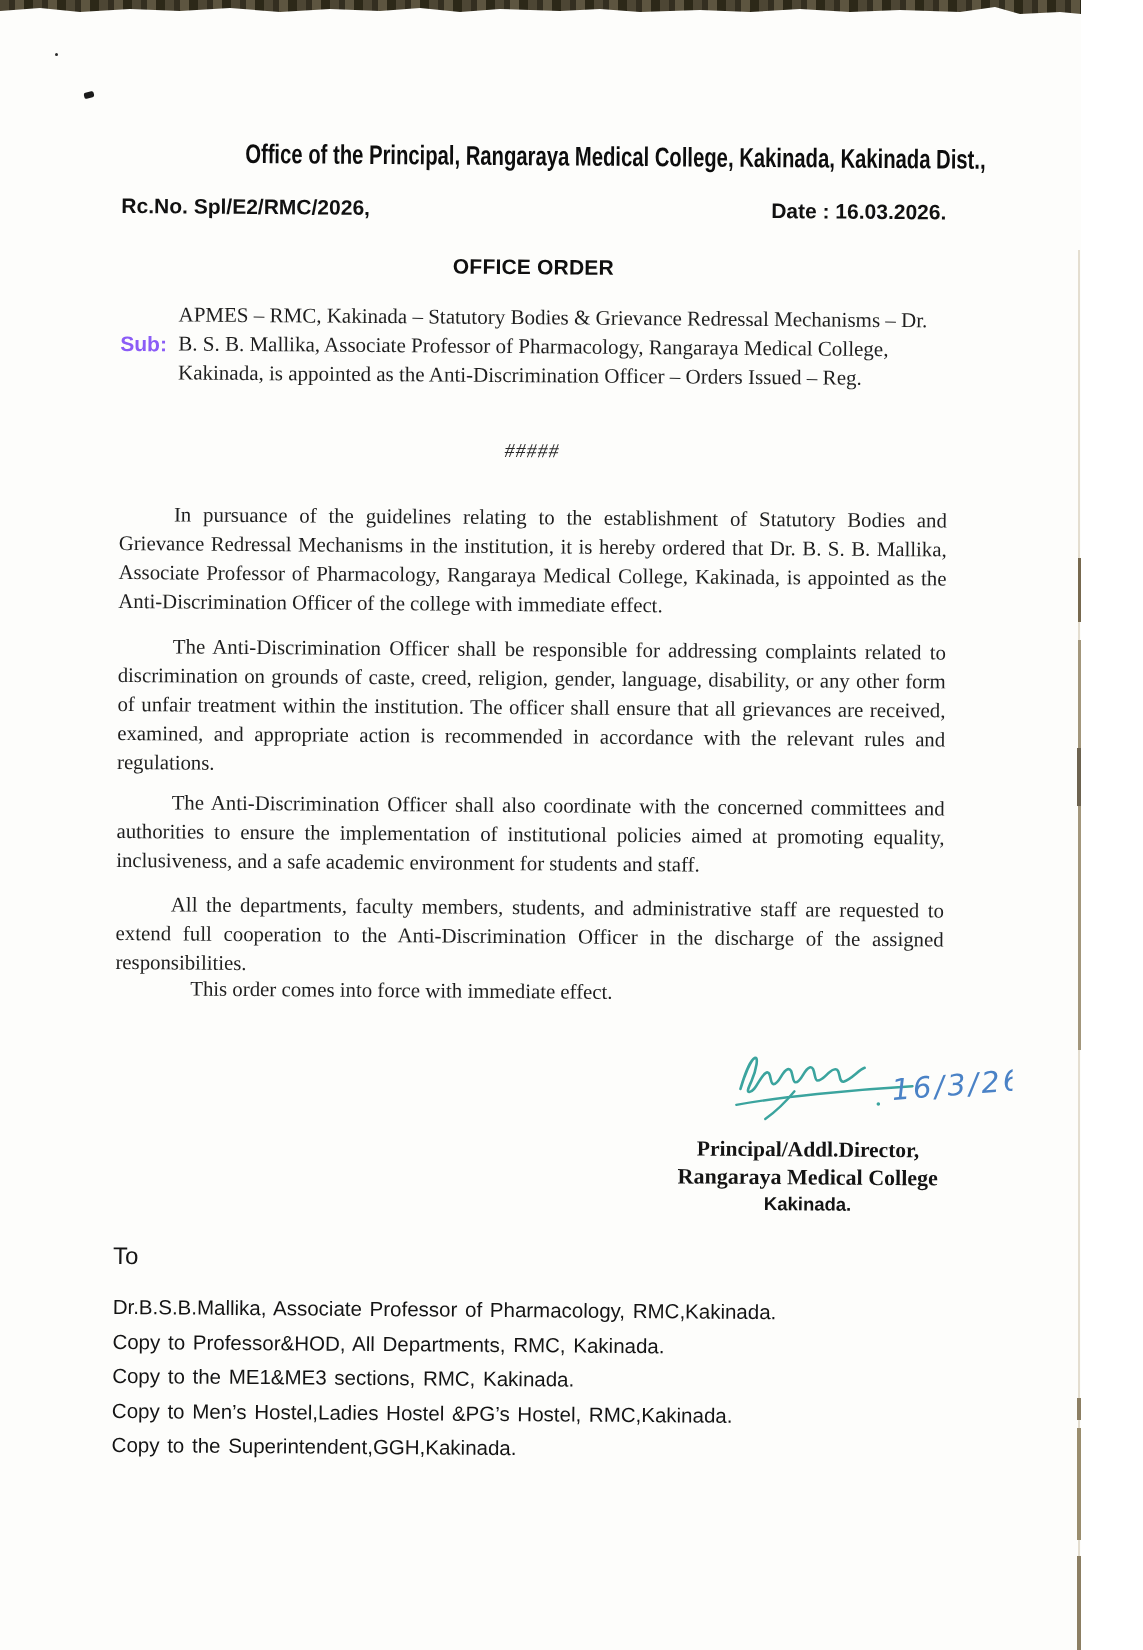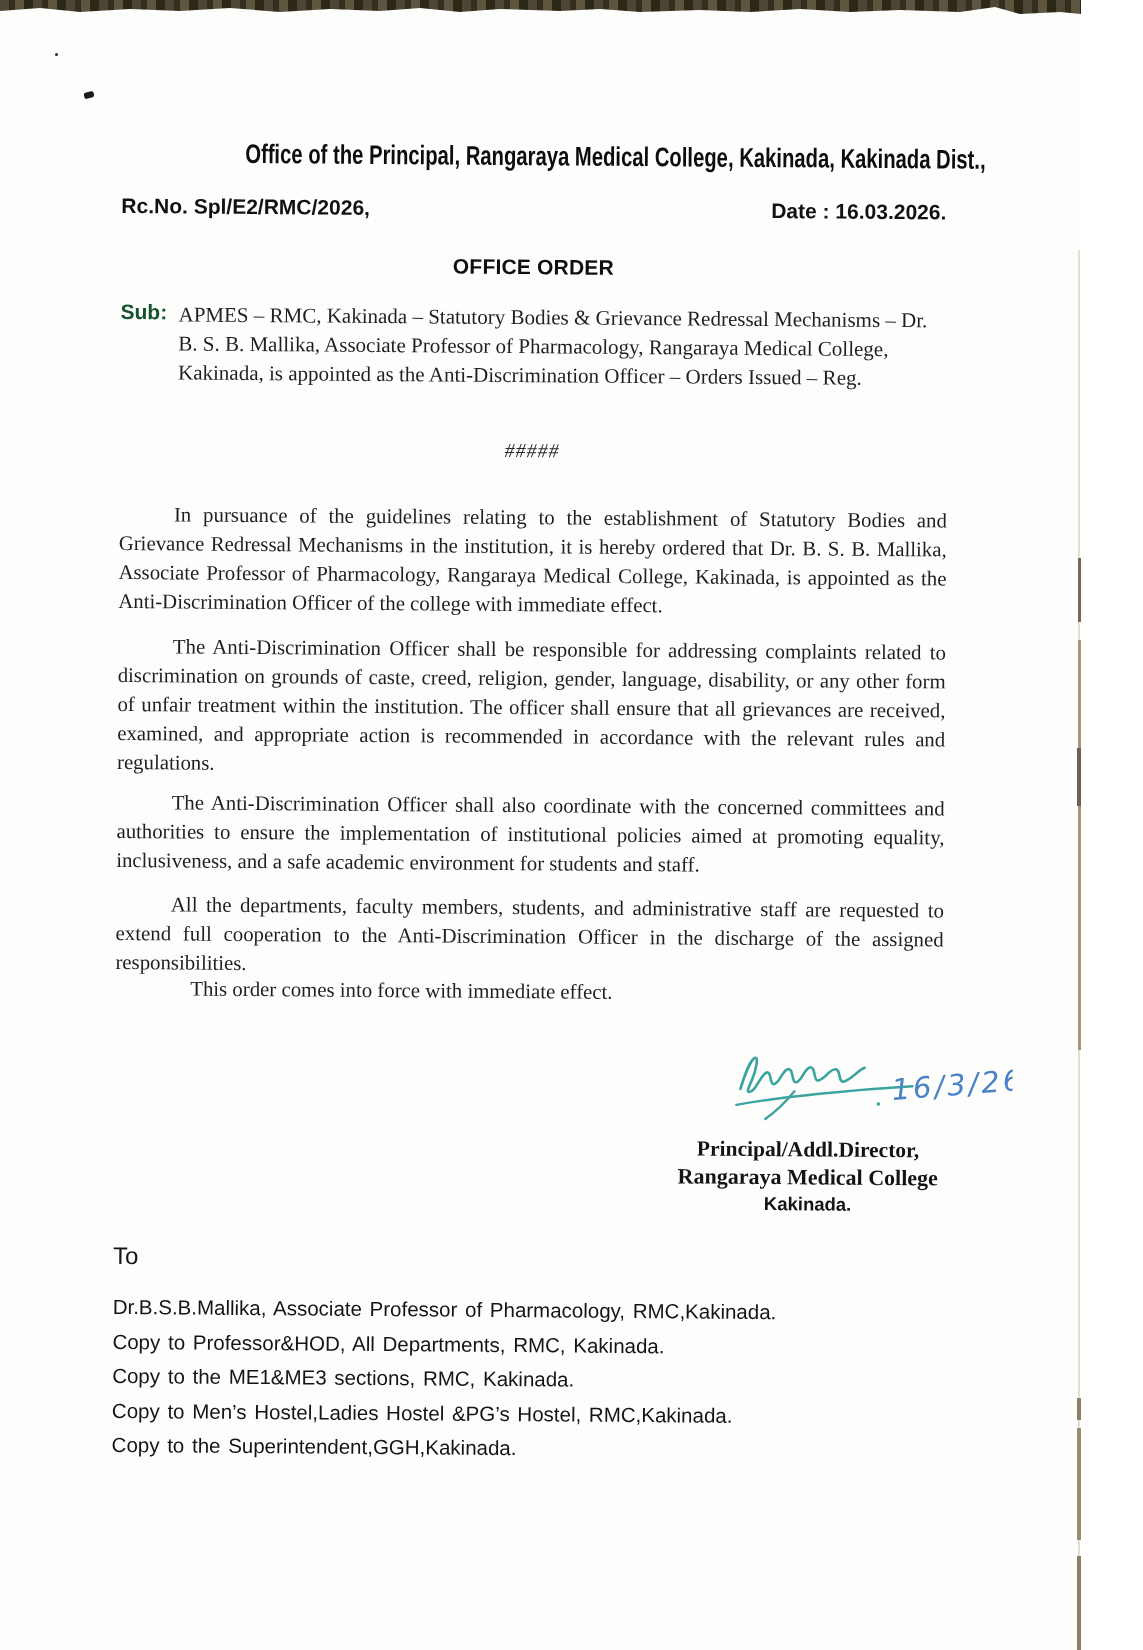--- a/index.html
+++ b/index.html
@@ -46,21 +46,21 @@
     display:flex;justify-content:space-between;
     font-family:"Liberation Sans", sans-serif;font-weight:bold;font-size:21px;color:#111;
   }
   .order-heading{
     position:absolute;top:252px;left:0;width:825px;text-align:center;
     font-family:"Liberation Sans", sans-serif;font-weight:bold;font-size:21px;color:#0f0f0f;
     letter-spacing:.2px;
   }
   .sub-row{position:absolute;top:300px;left:0;width:825px;display:flex;}
   .sub-label{
-    flex:0 0 58px;font-family:"Liberation Sans", sans-serif;font-weight:bold;font-size:21px;color:#14532d;
+    flex:0 0 58px;font-family:"Liberation Sans", sans-serif;font-weight:bold;font-size:21px;color:#8b5cf6;margin-top:32px;
   }
   .sub-text{
     flex:0 0 767px;font-size:21px;line-height:29px;color:#1f1f1f;
   }
   .separator{
     position:absolute;top:436px;left:0;width:825px;text-align:center;
     font-size:20px;font-style:italic;letter-spacing:1px;color:#2b2b2b;
   }
   .para{
     position:absolute;left:0;width:828px;

